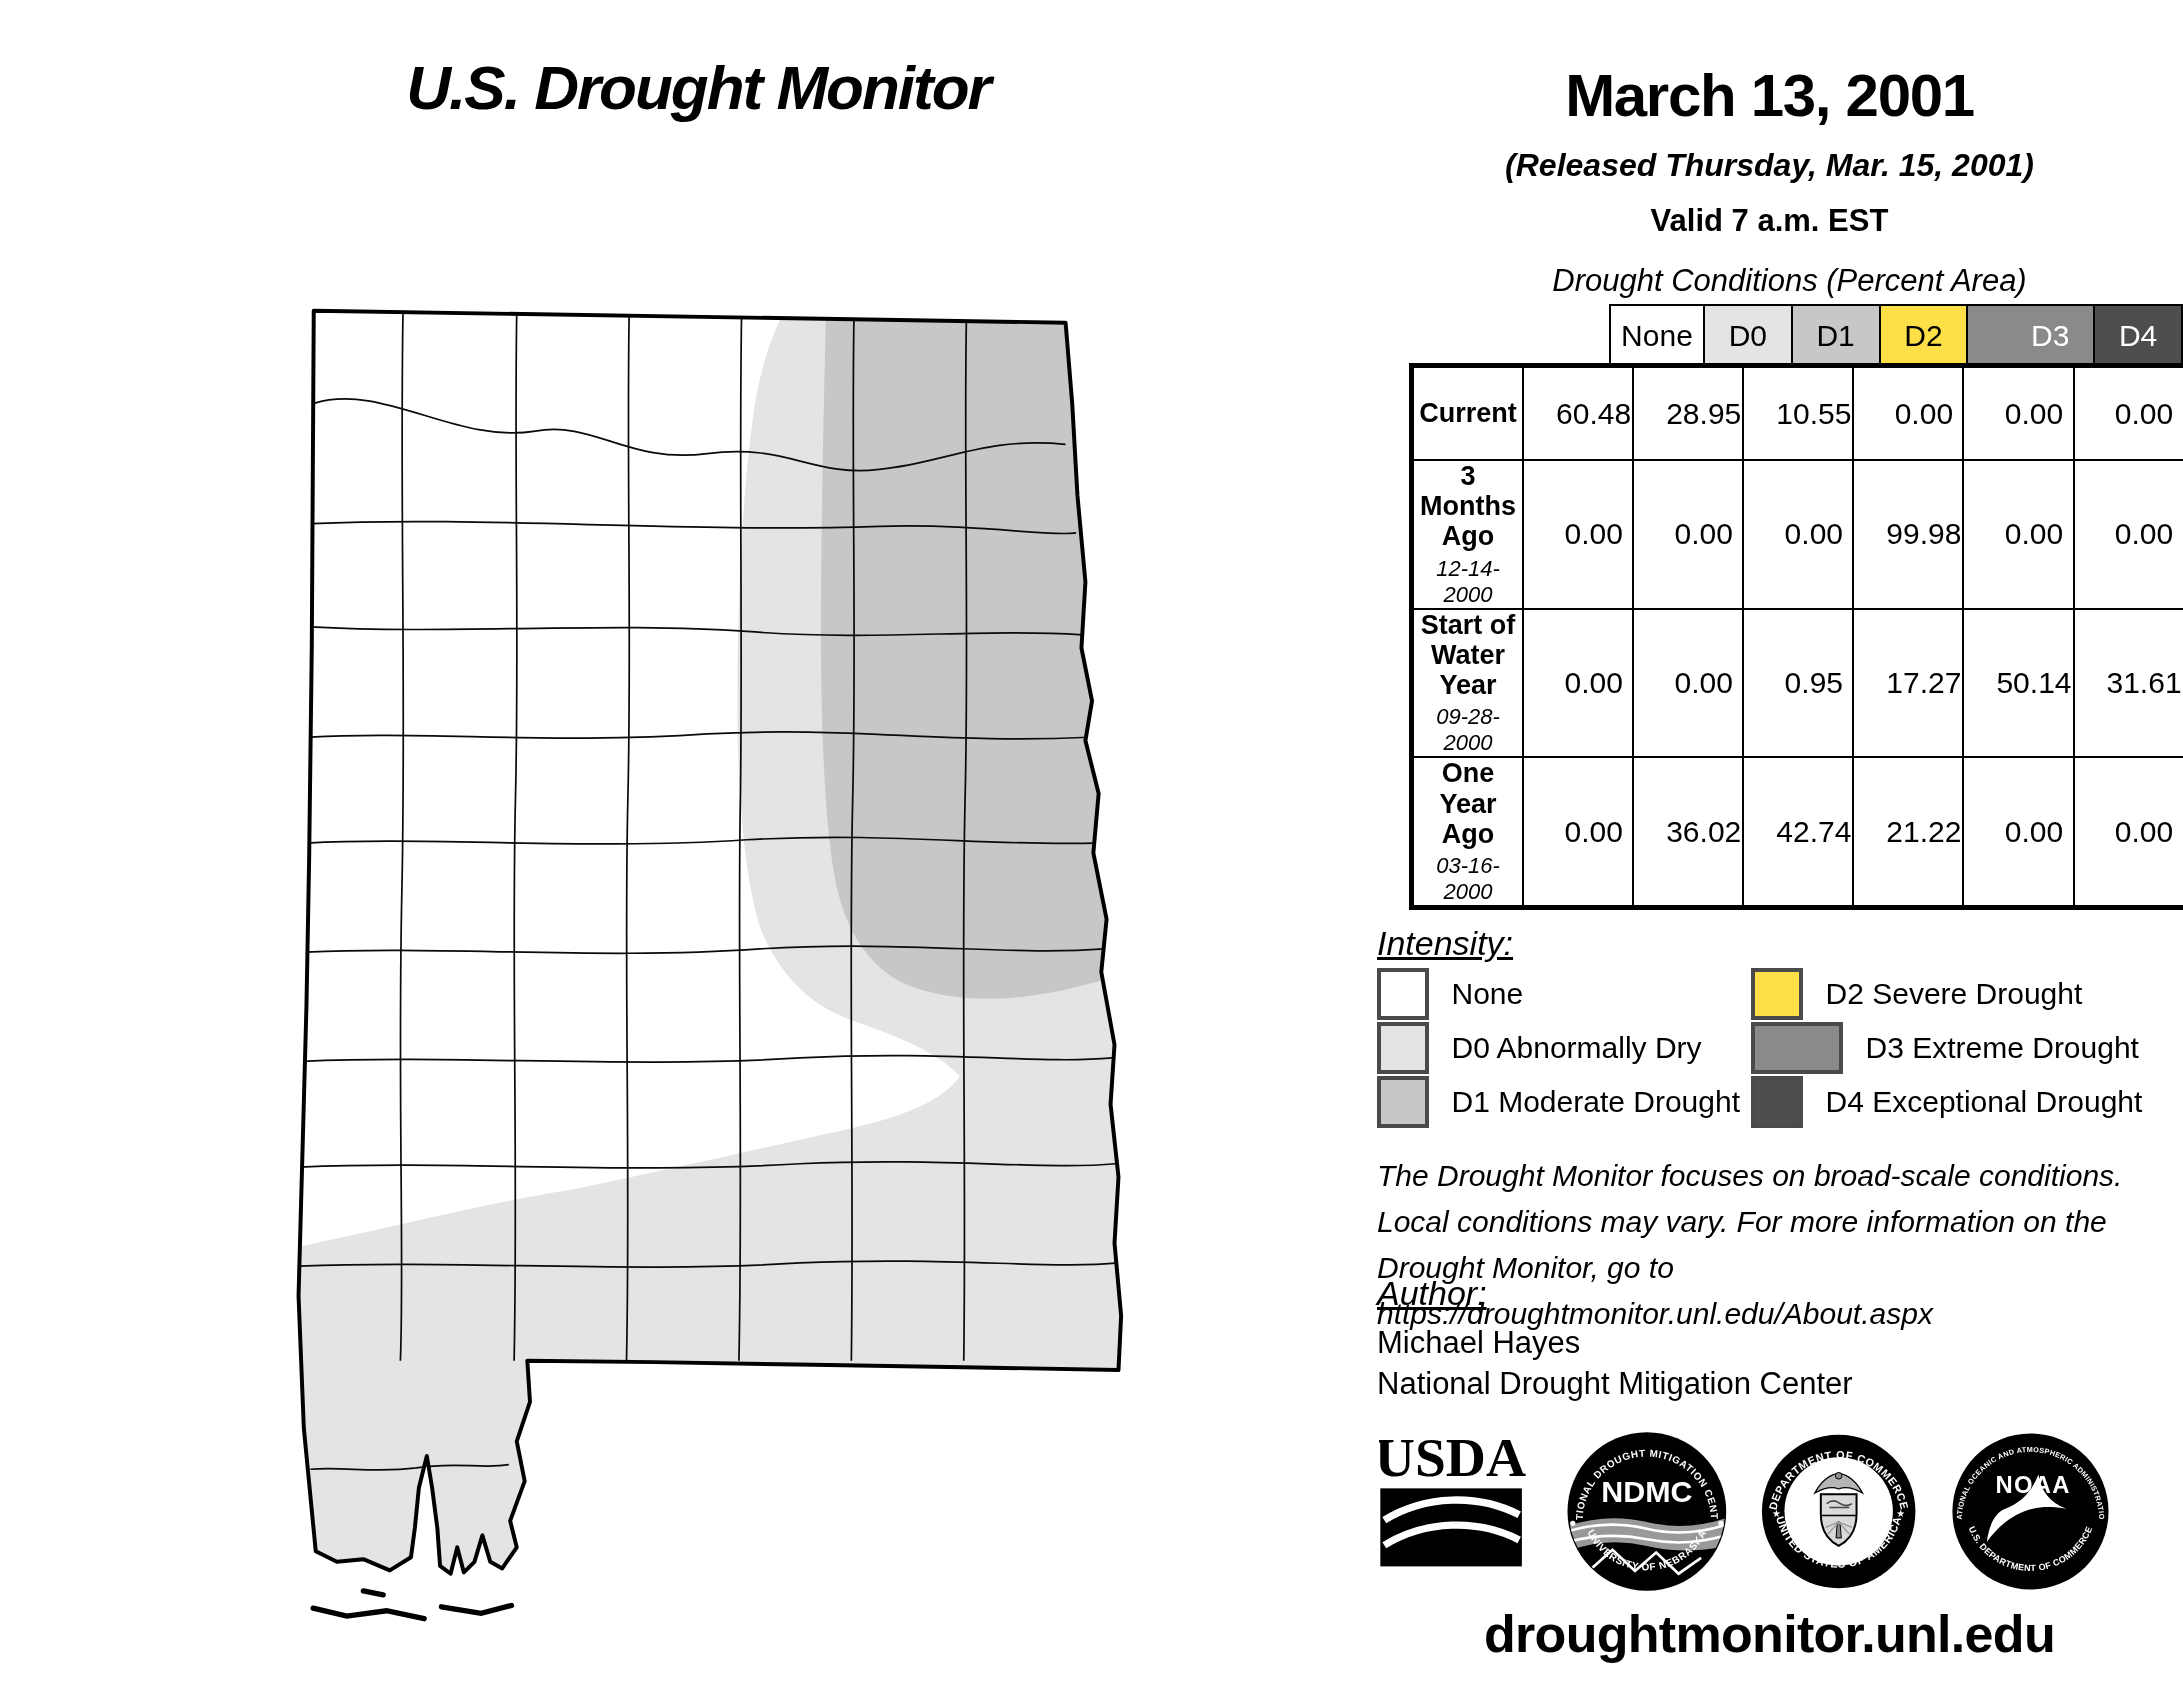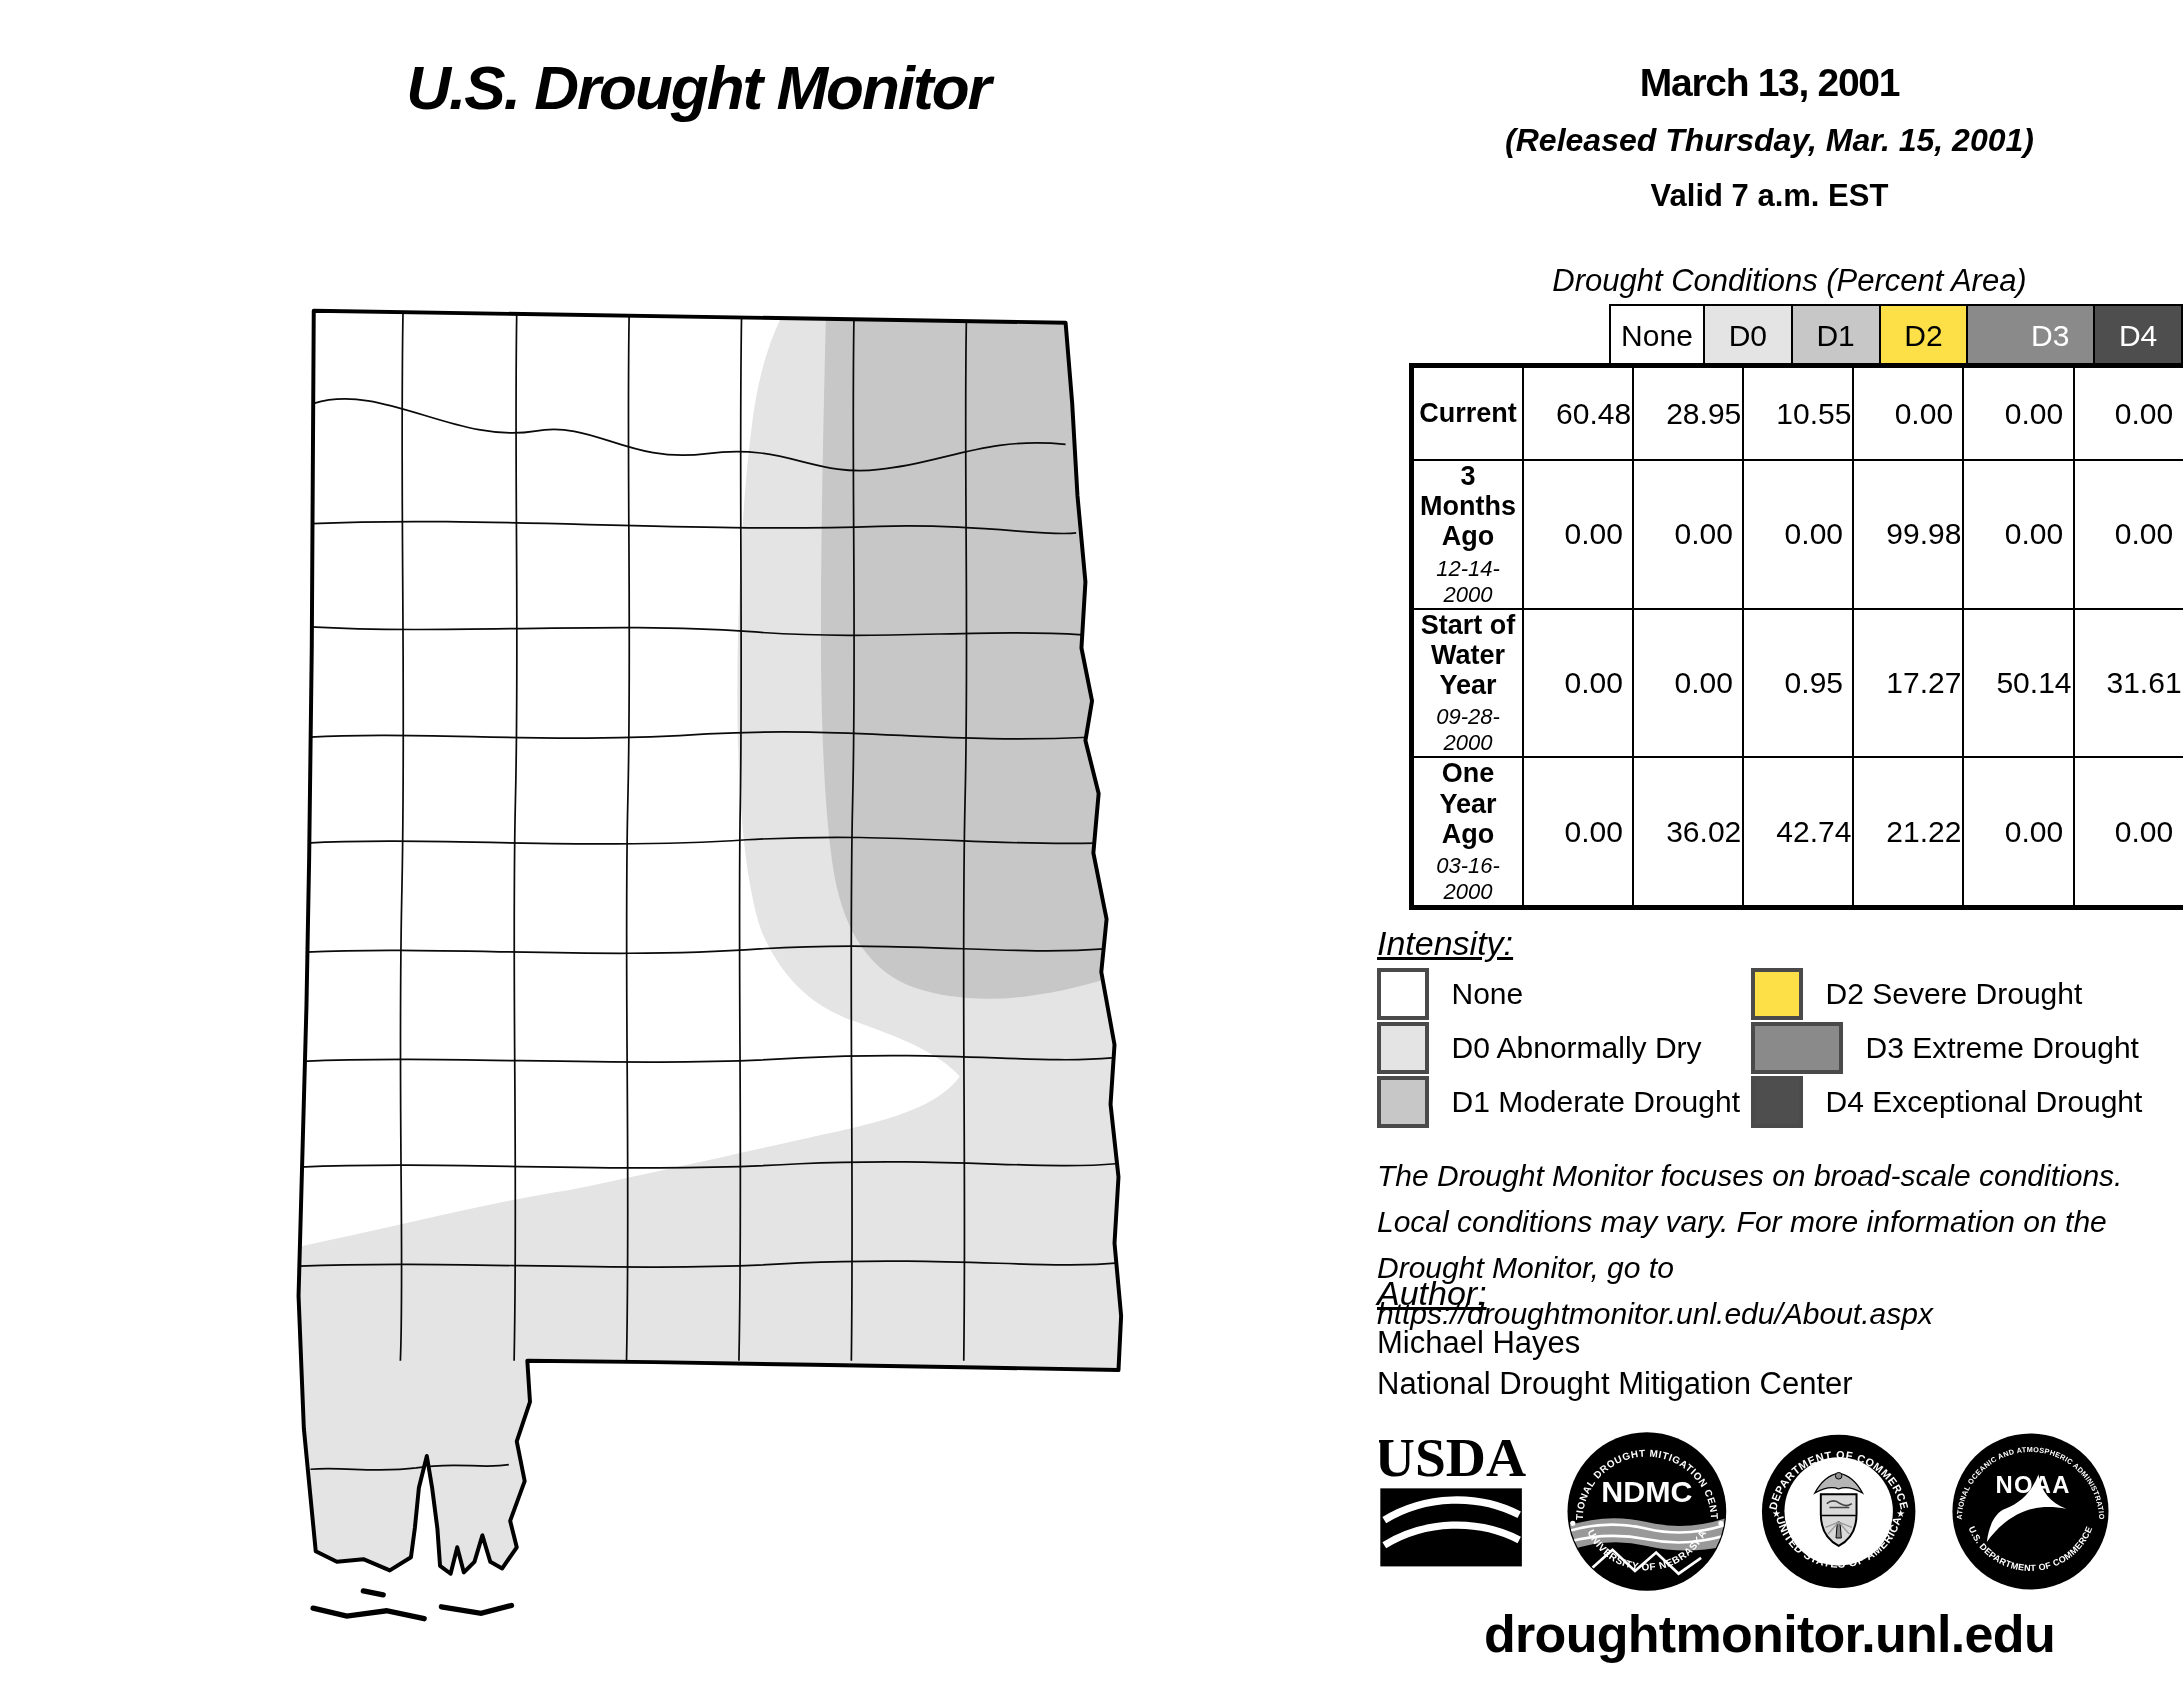--- a/index.html
+++ b/index.html
@@ -6,21 +6,21 @@
             font-family:"Liberation Sans",sans-serif;color:#000;}
   .abs{position:absolute;}
 
   
   .left-title{left:225px;top:52px;width:946px;text-align:center;}
   .us-dm{font-size:62px;font-weight:bold;font-style:italic;letter-spacing:-2px;}
   .state-name{font-size:83px;font-weight:bold;letter-spacing:-2px;margin-top:2.6px;}
 
   
   .date-block{left:1386px;top:61px;width:767px;text-align:center;}
-  .rep-date{font-size:39px;font-weight:bold;letter-spacing:-1.3px;}
+  .rep-date{font-size:60px;font-weight:bold;letter-spacing:-1.3px;}
   .released{font-size:32px;font-weight:bold;font-style:italic;margin-top:17px;}
   .valid{font-size:31px;font-weight:bold;margin-top:18.5px;}
   .table-title{left:1409px;top:263px;width:761px;text-align:center;font-size:31px;font-style:italic;}
 
   
   table{border-collapse:collapse;table-layout:fixed;}
   .hdr-table{left:1609px;top:304px;}
   .hdr-table th{border:2.6px solid #000;width:94px;height:57px;font-size:30px;font-weight:normal;text-align:center;vertical-align:middle;}
   .body-table{left:1409px;top:363px;}
   .body-table td{border:2px solid #000;vertical-align:middle;}

